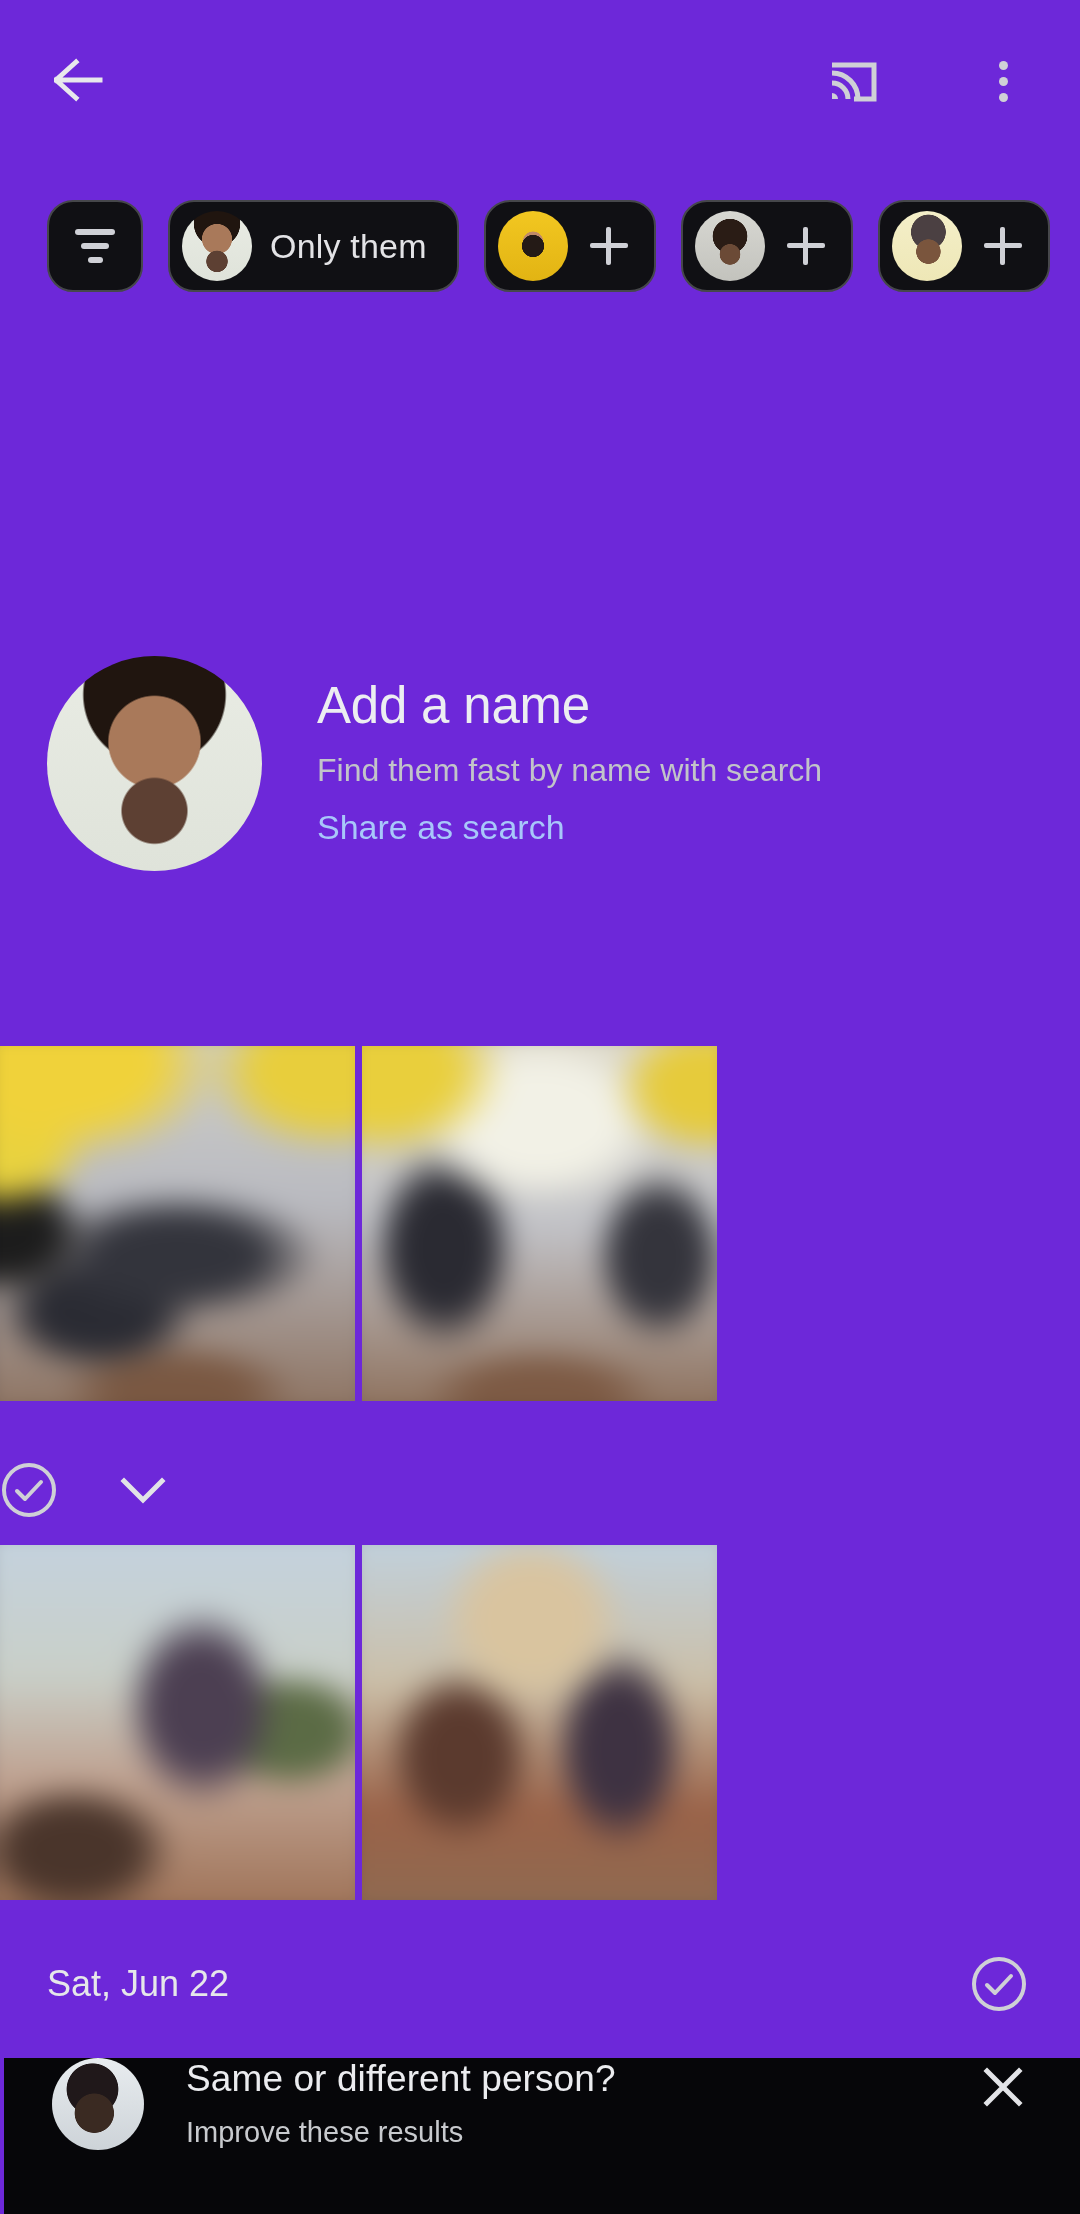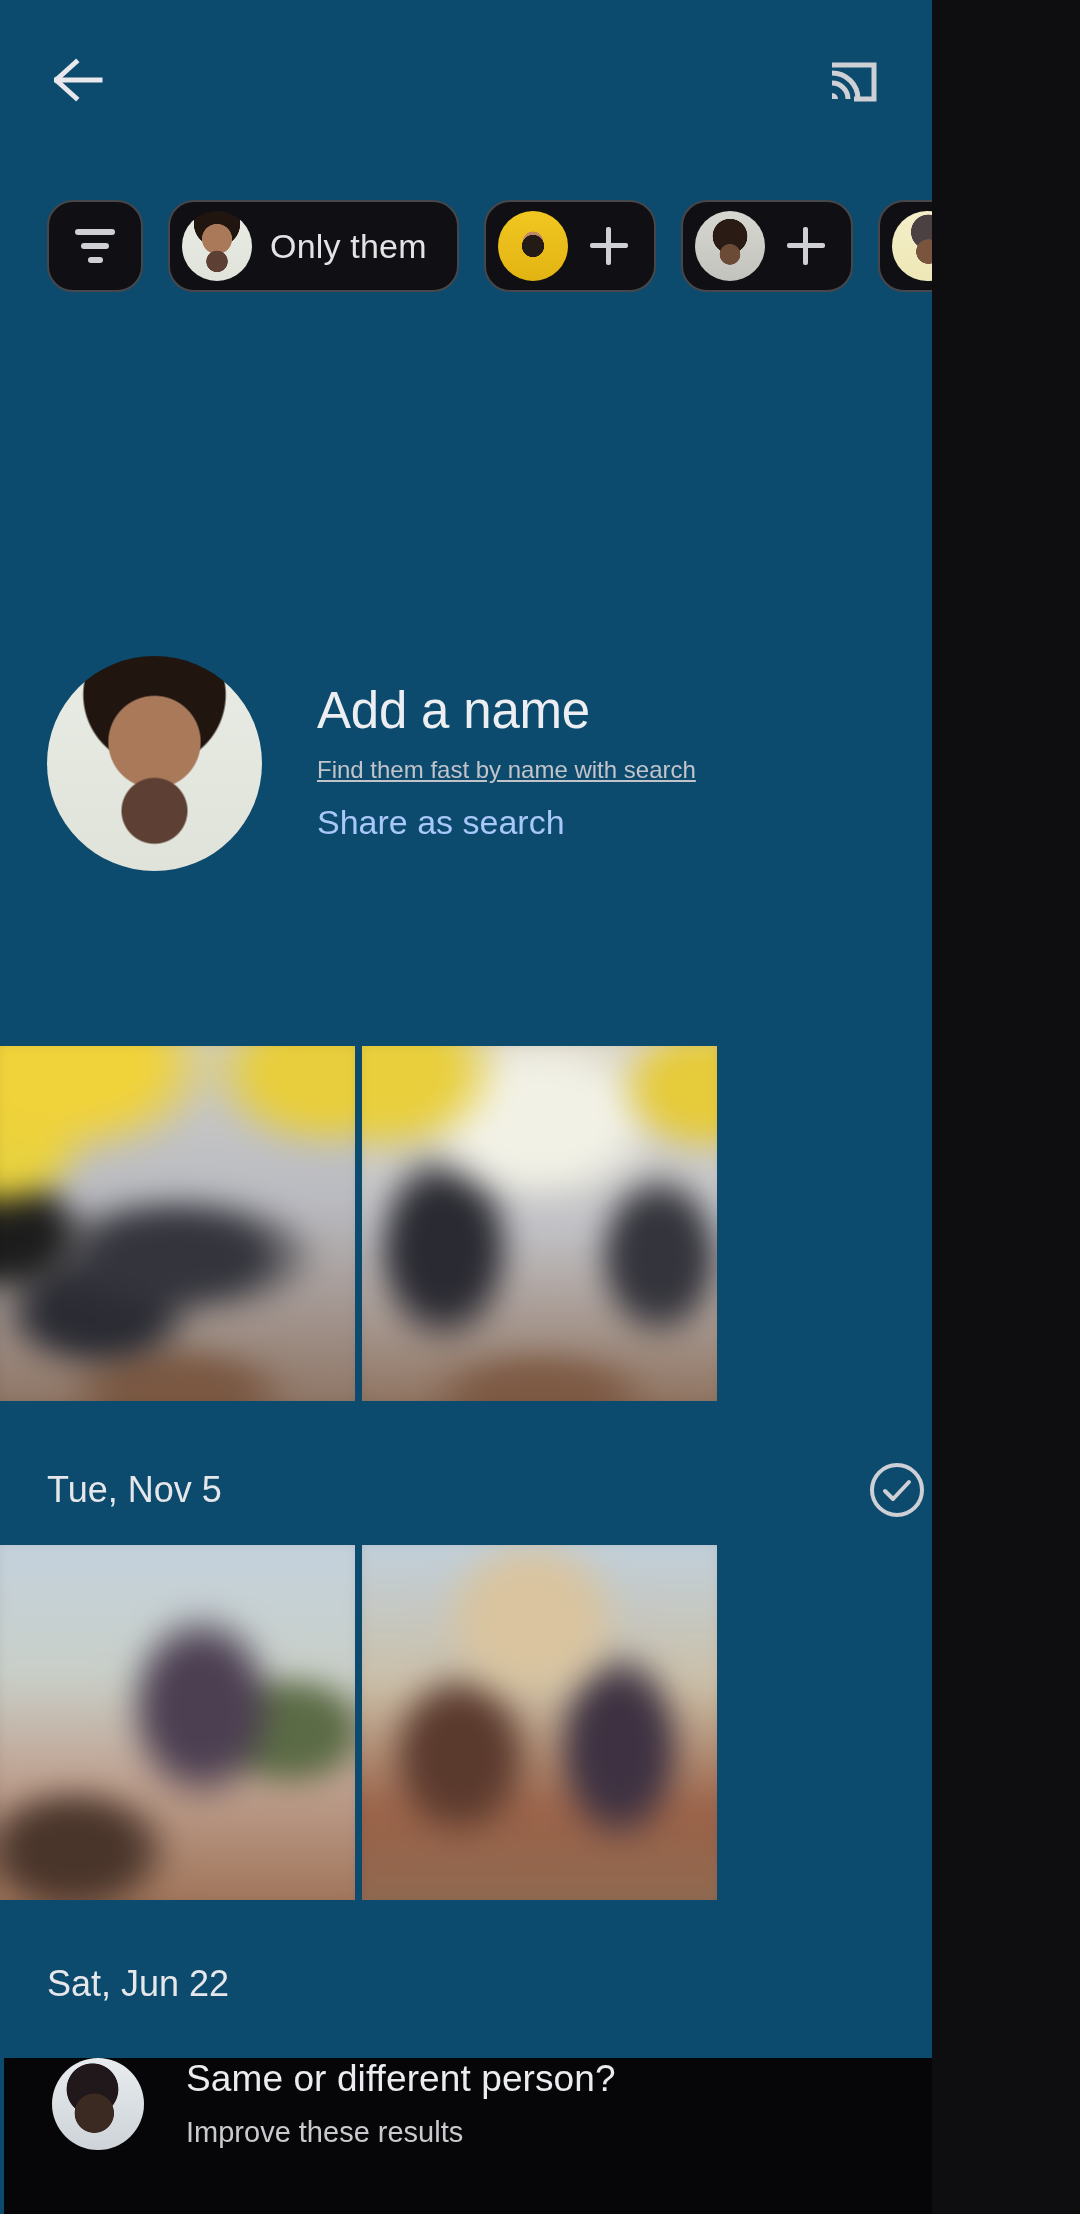--- a/index.html
+++ b/index.html
@@ -7,23 +7,23 @@
   html, body {
     width: 1080px;
     height: 2214px;
     background: #0e0e11;
     font-family: "Liberation Sans", sans-serif;
     overflow: hidden;
   }
 
   #app {
     position: relative;
-    width: 932px;
+    width: 1080px;
     height: 2214px;
-    background: #0c4a6e;
+    background: #6d28d9;
     color: #e3e3e6;
     overflow: hidden;
   }
 
   
   .appbar {
     position: absolute;
     top: 0; left: 0;
     width: 1080px;
     height: 150px;
@@ -159,21 +159,21 @@
     align-items: center;
   }
   .person-avatar {
     margin-left: 47px;
     width: 215px; height: 215px;
     border-radius: 50%;
     flex: 0 0 auto;
   }
   .person-texts { margin-left: 55px; }
   .person-title { font-size: 51px; color: #eceef1; line-height: 1.05; letter-spacing: -.2px; }
-  .person-sub { margin-top: 19px; font-size: 24px; color: #c2c4c9; text-decoration: underline; }
+  .person-sub { margin-top: 19px; font-size: 32px; color: #c2c4c9; }
   .person-link { margin-top: 19px; font-size: 34px; color: #a8c7fa; cursor: pointer; }
 
   
   .date-header {
     position: absolute;
     left: 0; width: 1080px; height: 92px;
     display: flex;
     align-items: center;
   }
   .date-label { margin-left: 47px; font-size: 36px; color: #e6e7ea; flex: 1 1 auto; }
@@ -326,21 +326,20 @@
   <div class="photo-row" style="top:1046px; height:355px">
     <div class="tile" style="height:355px">
       <div class="ph-party1" style="position:absolute;inset:-22px"></div>
     </div>
     <div class="tile" style="height:355px">
       <div class="ph-party2" style="position:absolute;inset:-22px"></div>
     </div>
   </div>
 
   <div class="date-header" style="top:1444px">
-    <span class="date-label">Tue, Nov 5</span>
     <span class="hdr-icon">
       <svg class="check-circle" viewBox="0 0 58 58">
         <circle cx="29" cy="29" r="25" fill="none" stroke="#cfd0d6" stroke-width="4"></circle>
         <path d="M17 30 L25 38 L41 21" fill="none" stroke="#cfd0d6" stroke-width="4" stroke-linecap="round" stroke-linejoin="round"></path>
       </svg>
     </span>
     <span class="hdr-icon chev-down">
       <svg width="50" height="32" viewBox="0 0 50 32">
         <path d="M6 7 L25 26 L44 7" fill="none" stroke="#e2e3e7" stroke-width="5" stroke-linecap="square"></path>
       </svg>

